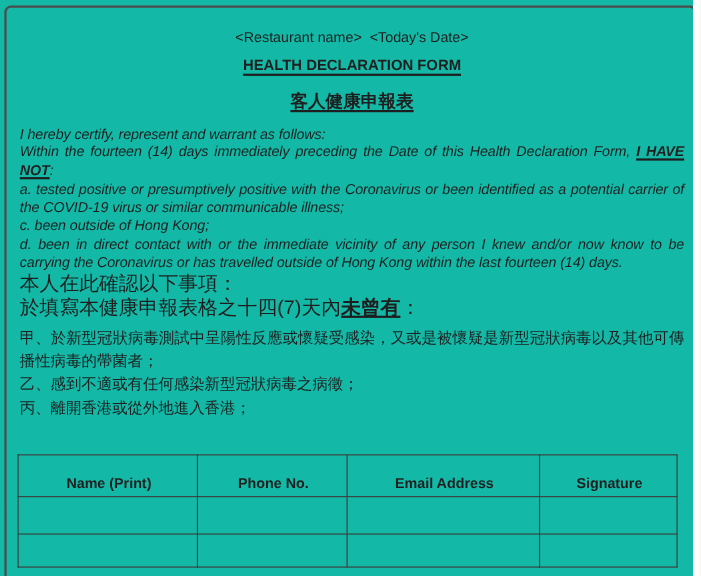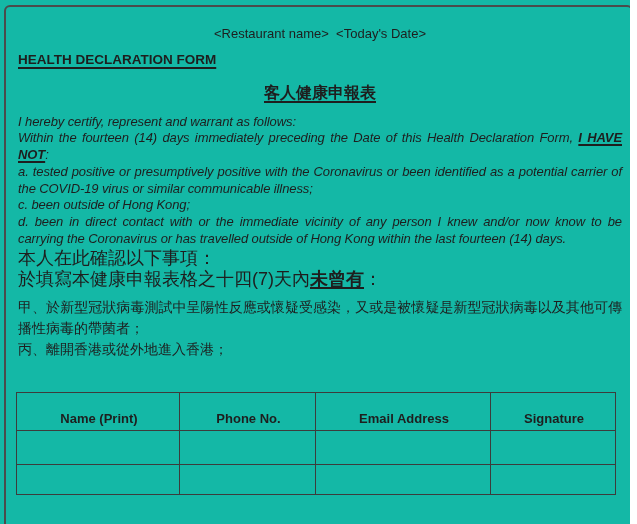--- a/index.html
+++ b/index.html
@@ -32,31 +32,32 @@
     padding: 27px 15px 0 18px;
   }
   .doc-meta {
     text-align: center;
     font-size: 13px;
     line-height: 13px;
     white-space: pre-wrap;
   }
   .title-en {
     margin-top: 13px;
-    text-align: left;
+    text-align: center;
     font-size: 13.5px;
     line-height: 13.5px;
     font-weight: bold;
   }
   .title-zh {
     margin-top: 18px;
     text-align: center;
     font-size: 16px;
     line-height: 16px;
     font-weight: bold;
+    font-family: Liberation Mono, monospace;
   }
   .u  { text-decoration: underline; text-underline-offset: 3px; text-decoration-thickness: 1.5px; }
   .bu { font-weight: bold; text-decoration: underline; text-underline-offset: 2px; text-decoration-thickness: 1.5px; }
   .para-en {
     margin-top: 13px;
     font-size: 13px;
     line-height: 16.8px;
     text-align: justify;
     letter-spacing: -0.1px;
     font-style: italic;
@@ -120,20 +121,21 @@
 
     <div class="para-zh">
       <div>本人在此確認以下事項：</div>
       <div>
         <span>於填寫本健康申報表格之十四(7)天內</span><span class="bu">未曾有</span><span>：</span>
       </div>
     </div>
 
     <div class="items-zh">
       <div>甲、於新型冠狀病毒測試中呈陽性反應或懷疑受感染，又或是被懷疑是新型冠狀病毒以及其他可傳播性病毒的帶菌者；</div>
+      <div>乙、感到不適或有任何感染新型冠狀病毒之病徵；</div>
       <div>丙、離開香港或從外地進入香港；</div>
     </div>
 
     <table class="sig-table">
       <colgroup>
         <col style="width:163px">
         <col style="width:136px">
         <col style="width:175px">
         <col style="width:125px">
       </colgroup>

